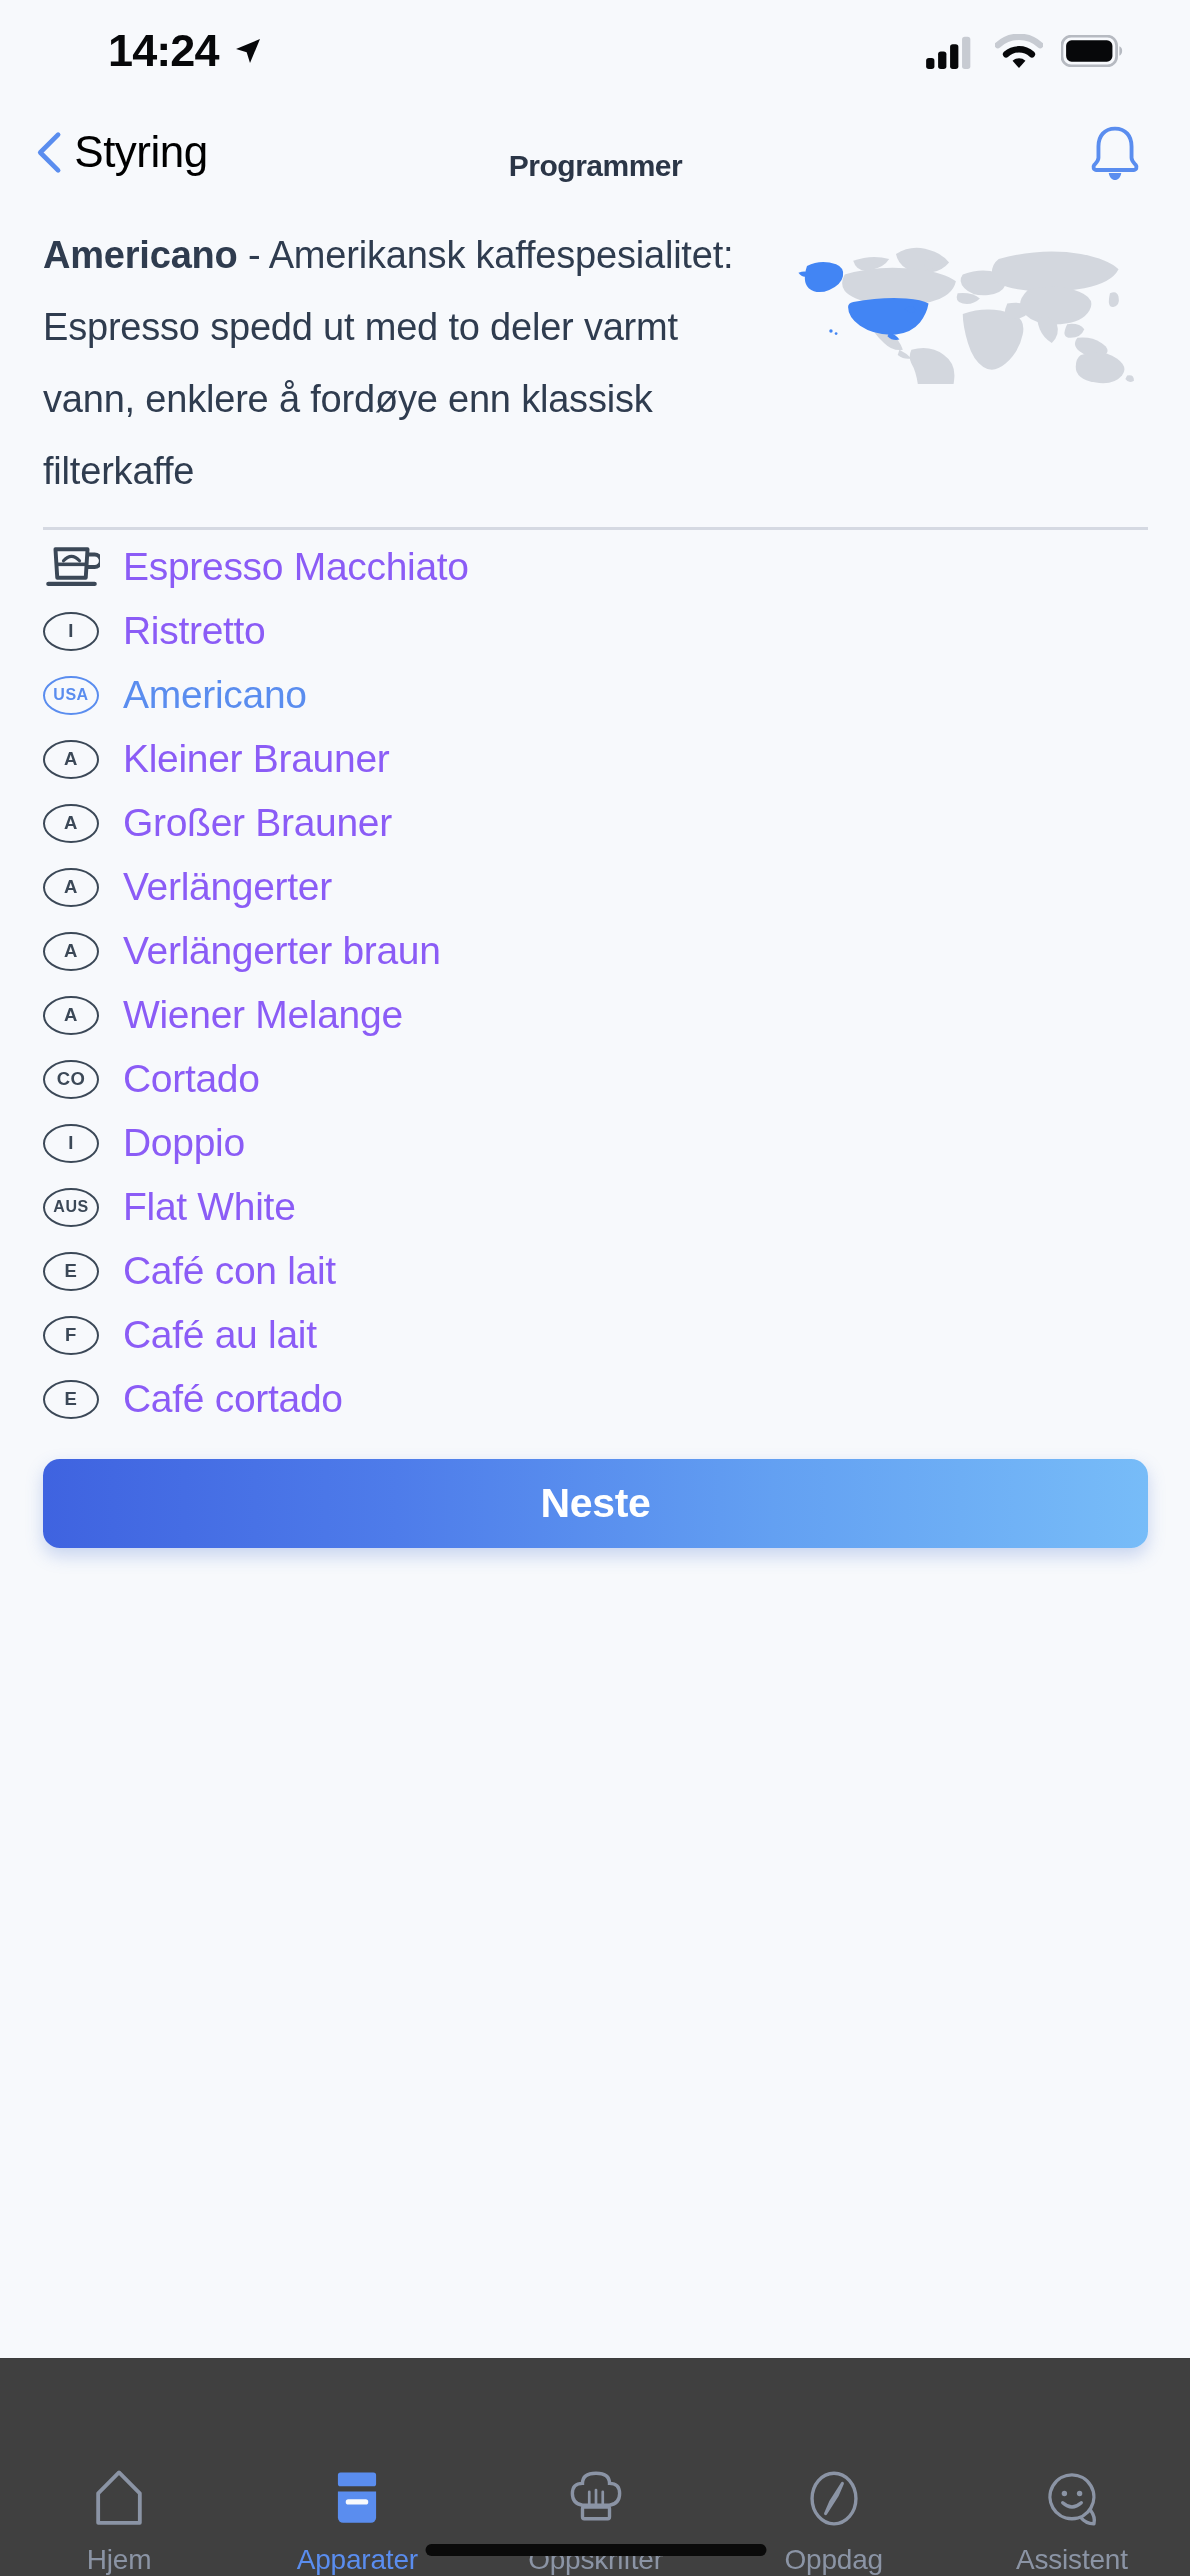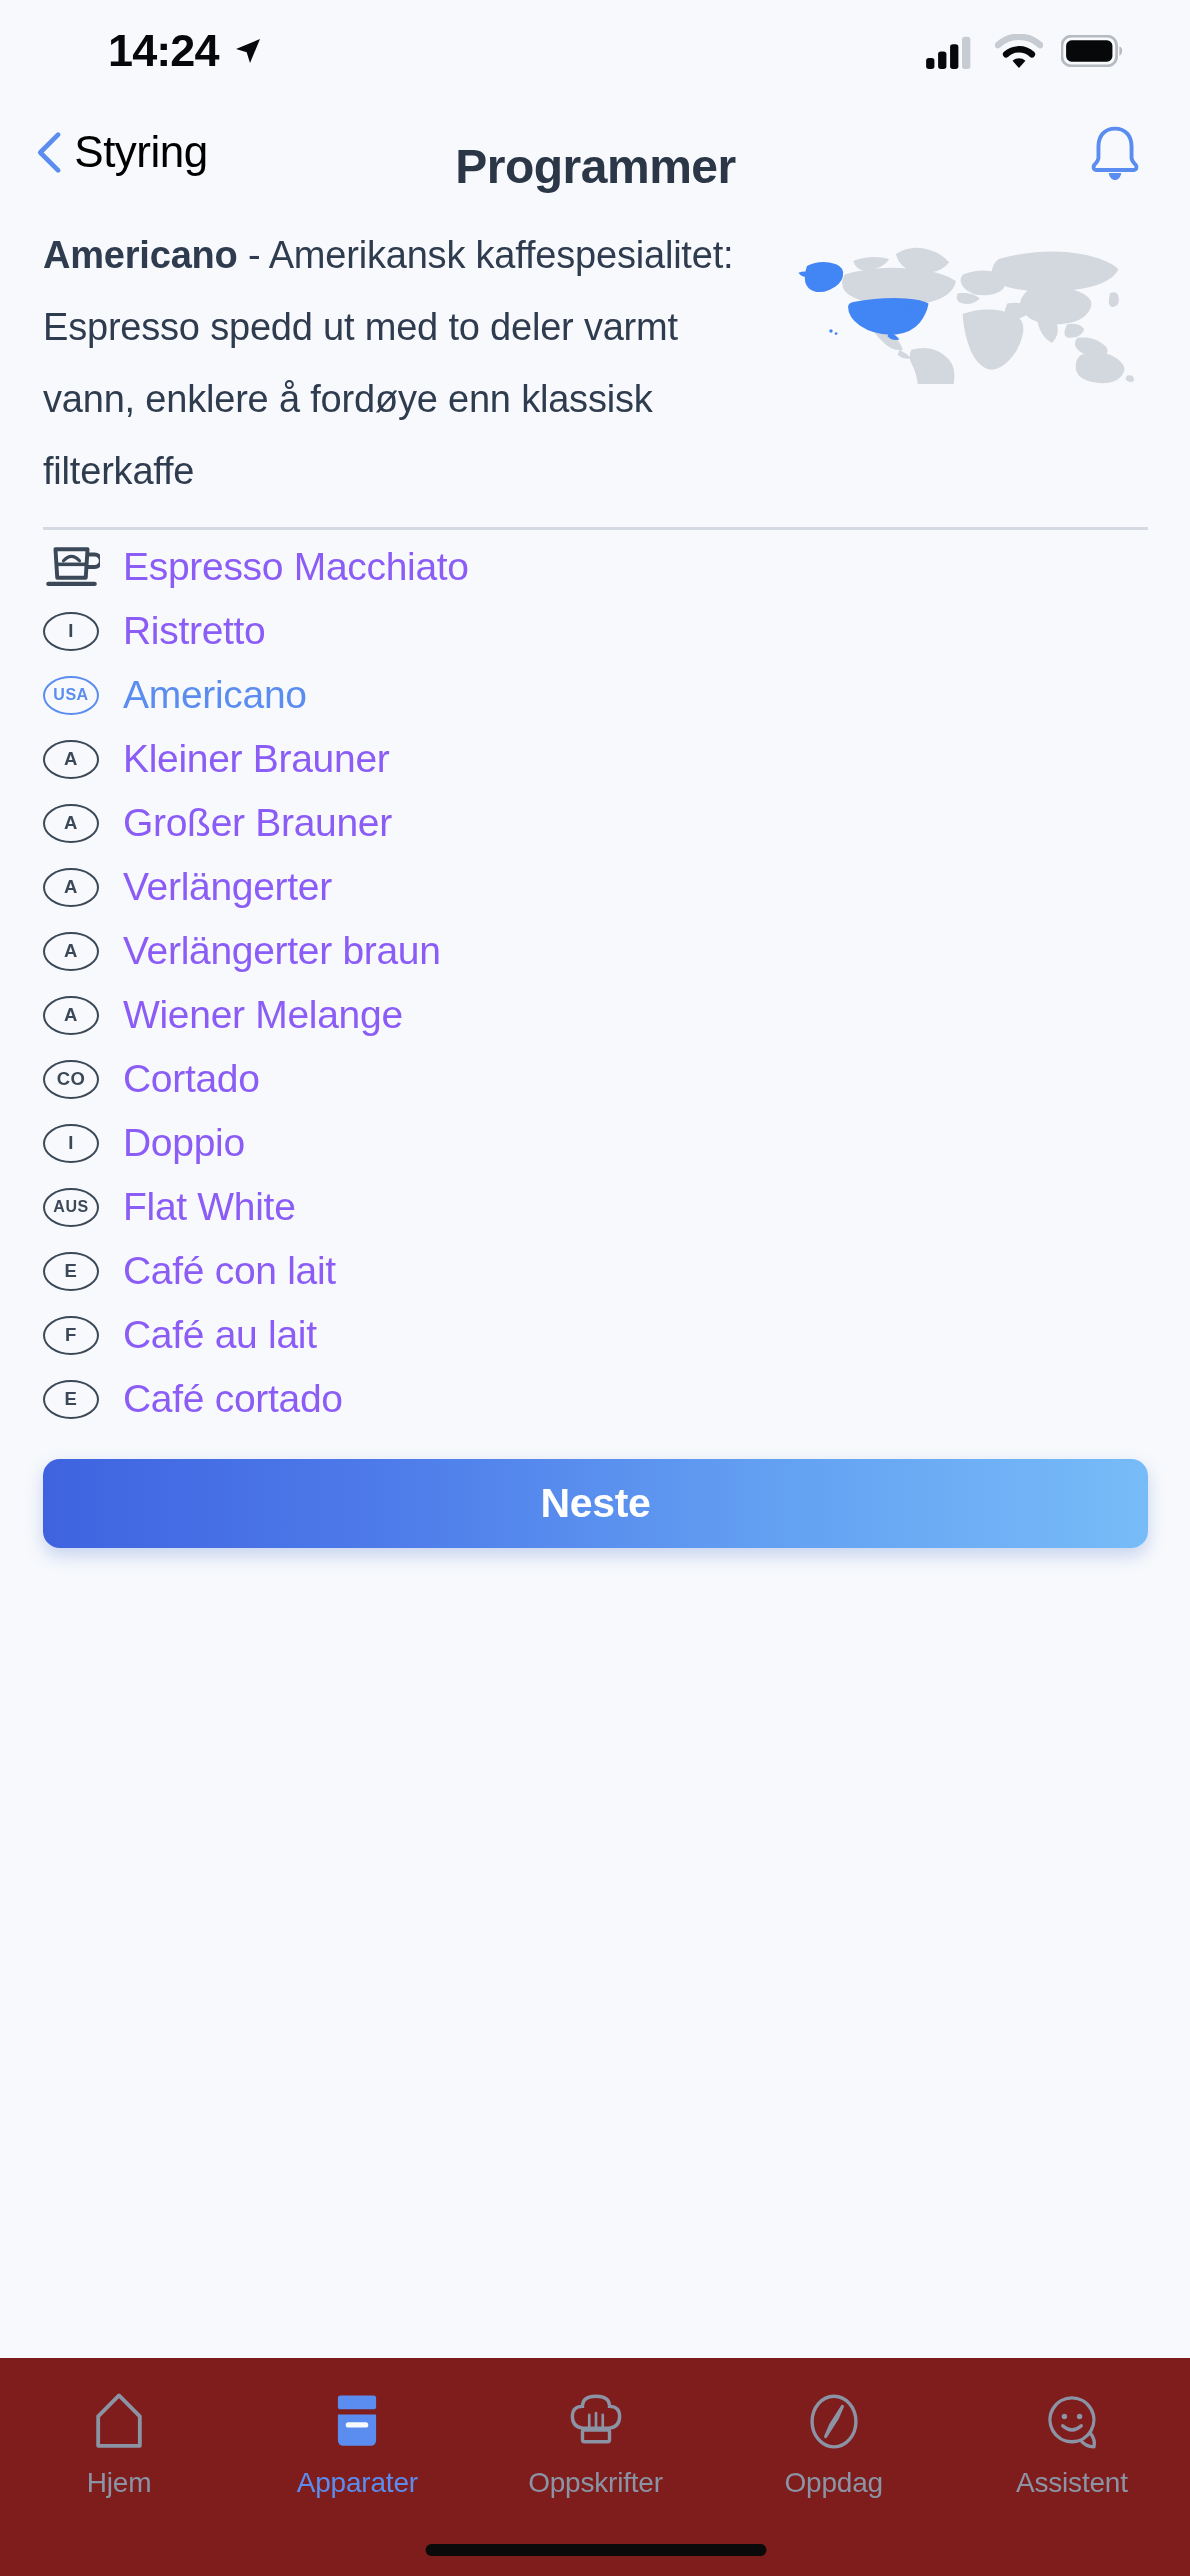--- a/index.html
+++ b/index.html
@@ -36,21 +36,21 @@
     display:flex; align-items:center; gap:9.3px;
     cursor:pointer;
   }
   .nav-chevron{ width:33px; height:45px; }
   .nav-back-label{
     font-size:44px; color:#000000; letter-spacing:-0.5px;
   }
   .nav-title{
     position:absolute; left:0; right:0;
     text-align:center;
-    font-size:48px; font-weight:700; color:#2B3647;
+    font-size:30px; font-weight:700; color:#2B3647;
     letter-spacing:-0.5px;
     pointer-events:none;
     margin-top:28px;
   }
   .nav-bell{ margin-left:auto; width:52px; height:57px; cursor:pointer; z-index:2; }
 
   
   .desc-wrap{
     display:flex;
     padding:16.7px 37px 0 43px;
@@ -119,24 +119,24 @@
     box-shadow:0 7.4px 16.7px rgba(80,120,210,0.28);
     cursor:pointer;
   }
   .cta-label{ color:#FFFFFF; font-size:41px; font-weight:700; letter-spacing:-0.3px; }
 
   
   .tabbar{
     position:absolute; left:0; right:0; bottom:0;
     height:218px;
     display:flex;
-    align-items:flex-start;
+    align-items:flex-end;
     padding-top:30px;
     border-top:0.9px solid rgba(0,0,0,0.05);
-    background:#7f1d1d;
+    background:#404040;
   }
   .tab{
     flex:1;
     display:flex; flex-direction:column; align-items:center; gap:13px;
     cursor:pointer;
   }
   .tab-icon{ height:65px; display:flex; align-items:center; justify-content:center; }
   .tab-label{ font-size:28px; color:#8B94A5; letter-spacing:-0.2px; }
   .tab.active .tab-label{ color:#5A8DEF; }
 

